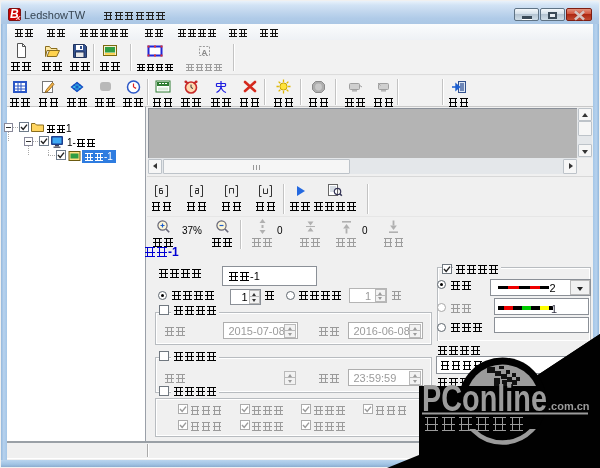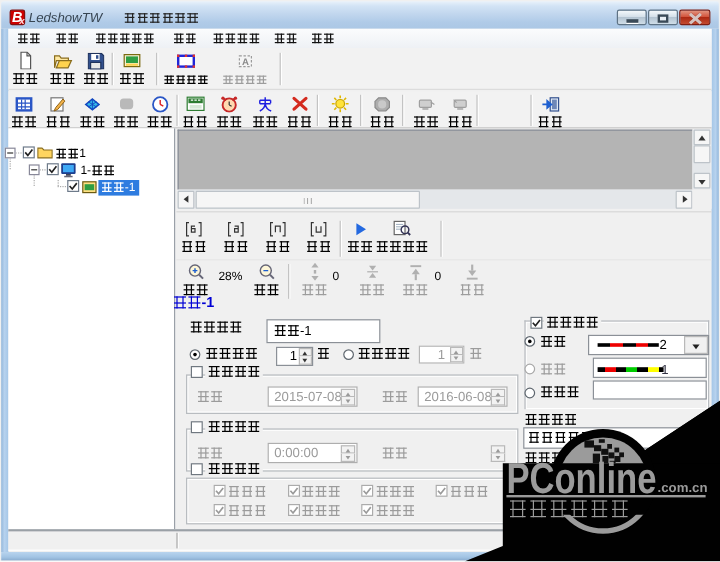--- a/index.html
+++ b/index.html
@@ -62,21 +62,21 @@
 </style></head><body>
 <div id="w">
 <div id="tbar" class="ab"></div>
 <div id="bordL" class="ab"></div>
     <div id="bordR" class="ab"></div>
     <div id="bordB" class="ab"></div>
 <div class="ab" style="left:8px;top:8px;width:13px;height:13px;background:#c00;border:1px solid #801010;border-radius:2px;">
 <span style="position:absolute;left:1px;top:-2px;font-size:12px;font-weight:bold;color:#fff;font-style:italic;">B</span>
 <span style="position:absolute;left:7px;top:3.5px;font-size:8px;font-weight:bold;color:#ffd9d9;font-style:italic;">x</span>
     </div>
-<div class="ab" style="left:24px;top:9px;font-size:11px;color:#374552;font-style:italic;">LedshowTW</div>
+<div class="ab" style="left:24px;top:9px;font-size:11px;color:#374552;">LedshowTW</div>
 <div class="ab" style="left:103px;top:9px;font-size:10.5px;color:#222;"><i class="c"></i><i class="c"></i><i class="c"></i><i class="c"></i><i class="c"></i><i class="c"></i></div>
 <div class="ab wbtn" id="bmin">
       <span class="ab" style="left:7px;top:7px;width:10px;height:3px;background:#3a4a58;box-shadow:0 1px 0 #fff;"></span>
     </div>
 <div class="ab wbtn" id="bmax">
       <span class="ab" style="left:7px;top:2.5px;width:9px;height:7px;border:2px solid #3a4a58;background:#e8eef4;"></span>
     </div>
 <div class="ab wbtn" id="bcls">
       <svg class="ab" style="left:6px;top:1px" width="13" height="11">
         <path d="M2,1.5L11,9.5M11,1.5L2,9.5" stroke="#fff" stroke-width="2.6"></path>
@@ -356,21 +356,21 @@
       <div class="vsep" style="left:220px;top:7px;height:30px;"></div>
     </div>
 <div id="tb4" class="ab">
       <div class="ab tbi" style="left:-1.0px;top:2px;width:34px;"><span class="ic" style="height:16px;display:flex;align-items:center;justify-content:center;">
           <svg class="ic" width="15" height="15" viewBox="0 0 15 15" style="">
             <circle cx="6.5" cy="6.5" r="4.6" fill="#fdf6d8" stroke="#667" stroke-width="1.2"></circle>
             <path d="M4.5,6.5h4M6.5,4.5v4" stroke="#1d5fd0" stroke-width="1.2"></path>
             <path d="M10,10l3.2,3.2" stroke="#667" stroke-width="1.6"></path>
           </svg>
         </span><i class="c"></i><i class="c"></i></div>
-      <div class="ab" style="left:35px;top:8px;font-size:10px;">28%</div>
+      <div class="ab" style="left:35px;top:8px;font-size:10px;">37%</div>
       <div class="ab tbi" style="left:58.0px;top:2px;width:34px;"><span class="ic" style="height:16px;display:flex;align-items:center;justify-content:center;">
           <svg class="ic" width="15" height="15" viewBox="0 0 15 15" style="">
             <circle cx="6.5" cy="6.5" r="4.6" fill="#fdf6d8" stroke="#667" stroke-width="1.2"></circle>
             <path d="M4.5,6.5h4" stroke="#1d5fd0" stroke-width="1.2"></path>
             <path d="M10,10l3.2,3.2" stroke="#667" stroke-width="1.6"></path>
           </svg>
         </span><i class="c"></i><i class="c"></i></div>
       <div class="ab tbi dis" style="left:98.0px;top:2px;width:34px;"><span class="ic" style="height:16px;display:flex;align-items:center;justify-content:center;">
           <svg class="ic" width="13" height="15" viewBox="0 0 13 15" style="">
             <g fill="#b0b0b0">
@@ -468,32 +468,32 @@
         <span class="arr" style="left:3.0px;top:2.0px;border-left:2.5px solid transparent;border-right:2.5px solid transparent;border-bottom:3px solid #9a9a9a;"></span>
       </b>
       <b style="border-top:none;">
         <span class="arr" style="left:3.0px;top:2.0px;border-left:2.5px solid transparent;border-right:2.5px solid transparent;border-top:3px solid #9a9a9a;"></span>
       </b>
     </div>
 <div class="gb ab" style="left:155px;top:357px;width:277px;height:36px;"></div>
     <div class="chk ab" style="left:159px;top:351px;"></div>
     <div class="glab ab" style="left:171px;top:350px;"><i class="c"></i><i class="c"></i><i class="c"></i><i class="c"></i></div>
 <div class="flbl gray" style="left:164px;top:372px;"><i class="c"></i><i class="c"></i></div>
-<div class="txt" style="left:222.5px;top:369px;width:75px;height:17px;border-color:#aeaeae;">
-      <span class="gray" style="position:absolute;left:5px;top:2px;">0:00:00</span>
-    </div>
     <div class="ab spin" style="left:284.0px;top:370.5px;width:12px;height:14px;">
       <b>
         <span class="arr" style="left:3.0px;top:2.0px;border-left:2.5px solid transparent;border-right:2.5px solid transparent;border-bottom:3px solid #9a9a9a;"></span>
       </b>
       <b style="border-top:none;">
         <span class="arr" style="left:3.0px;top:2.0px;border-left:2.5px solid transparent;border-right:2.5px solid transparent;border-top:3px solid #9a9a9a;"></span>
       </b>
     </div>
 <div class="flbl gray" style="left:318px;top:372px;"><i class="c"></i><i class="c"></i></div>
+<div class="txt" style="left:347.5px;top:369px;width:75px;height:17px;border-color:#aeaeae;">
+      <span class="gray" style="position:absolute;left:5px;top:2px;">23:59:59</span>
+    </div>
     <div class="ab spin" style="left:409.0px;top:370.5px;width:12px;height:14px;">
       <b>
         <span class="arr" style="left:3.0px;top:2.0px;border-left:2.5px solid transparent;border-right:2.5px solid transparent;border-bottom:3px solid #9a9a9a;"></span>
       </b>
       <b style="border-top:none;">
         <span class="arr" style="left:3.0px;top:2.0px;border-left:2.5px solid transparent;border-right:2.5px solid transparent;border-top:3px solid #9a9a9a;"></span>
       </b>
     </div>
 <div class="gb ab" style="left:155px;top:398px;width:277px;height:39px;"></div>
     <div class="chk ab" style="left:159px;top:386px;"></div>

